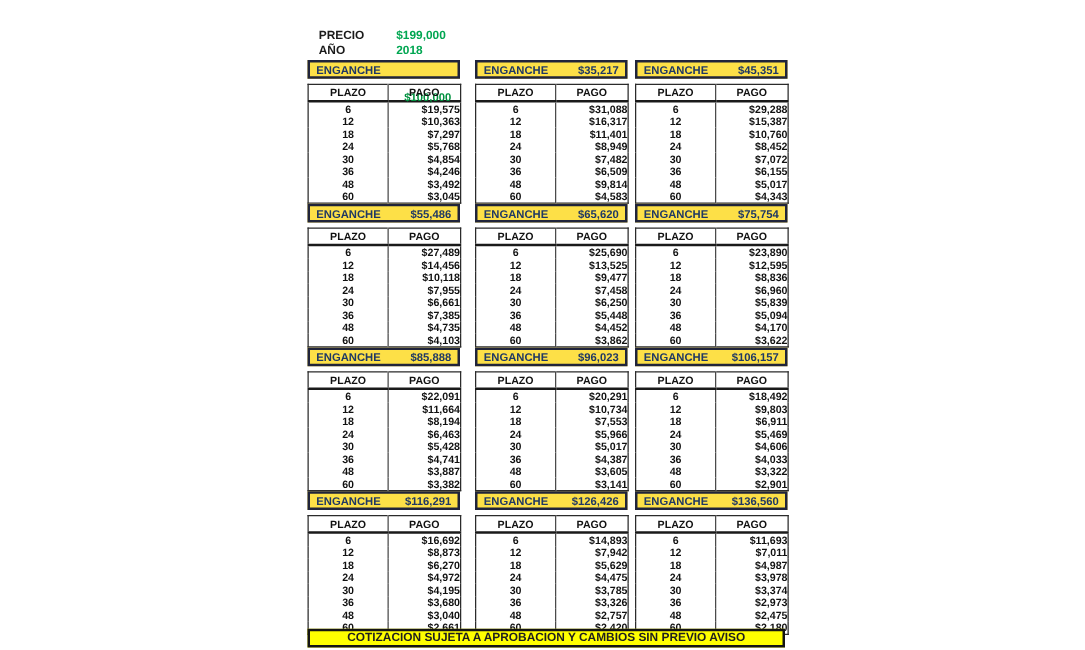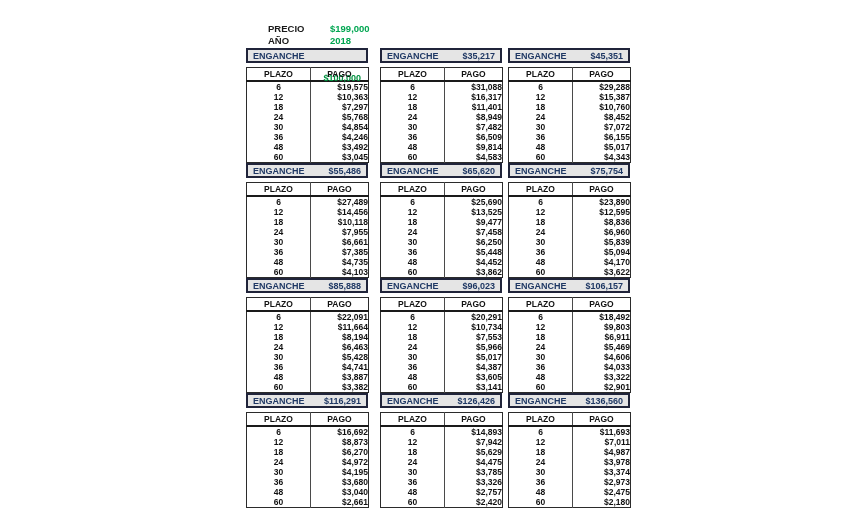--- a/index.html
+++ b/index.html
@@ -4,28 +4,28 @@
 <style>
   html,body{margin:0;padding:0;background:#ffffff;}
   .page{
     position:relative;width:868px;height:520px;background:#ffffff;
     font-family:"Liberation Sans",sans-serif;overflow:hidden;
   }
   .title{
     position:absolute;top:1px;left:0;width:868px;text-align:center;
     font-size:16px;font-weight:bold;letter-spacing:.3px;color:#1b6ec2;
   }
-  .info{position:absolute;left:268px;top:22px;}
+  .info{position:absolute;left:255px;top:22px;}
   .info-row{display:flex;height:12px;align-items:center;}
   .info-label{width:62px;font-size:9.5px;font-weight:bold;color:#1a1a1a;}
   .info-value{width:50px;text-align:left;font-size:9.5px;font-weight:bold;color:#00a651;}
   .grid{position:absolute;left:246px;top:48px;width:384px;height:450px;}
   .plan{position:absolute;width:122px;}
   .plan-header{
-    box-sizing:border-box;height:15px;background:#e5e5e5;
+    box-sizing:border-box;height:15px;background:#fde047;
     border:2px solid #20243a;display:flex;align-items:center;
     justify-content:space-between;padding:0 5px;
     font-size:9px;font-weight:bold;color:#1f3864;white-space:nowrap;
   }
   .ph-amount.green{color:#00913f;margin-top:44px;}
   table.plan-table{
     border-collapse:collapse;table-layout:fixed;width:122px;
     margin-top:4px;border:1.5px solid #2b2b2b;padding-left:43px;
   }
   table.plan-table th{
@@ -693,13 +693,14 @@
             </tr>
             <tr>
               <td class="plazo">60</td>
               <td class="pago col-div">$2,180</td>
             </tr>
           </tbody>
     </table>
   </div>
 </div>
 
+  <div class="banner">COTIZACION SUJETA A APROBACION Y CAMBIOS SIN PREVIO AVISO</div>
 </div>
 
 </body></html>

